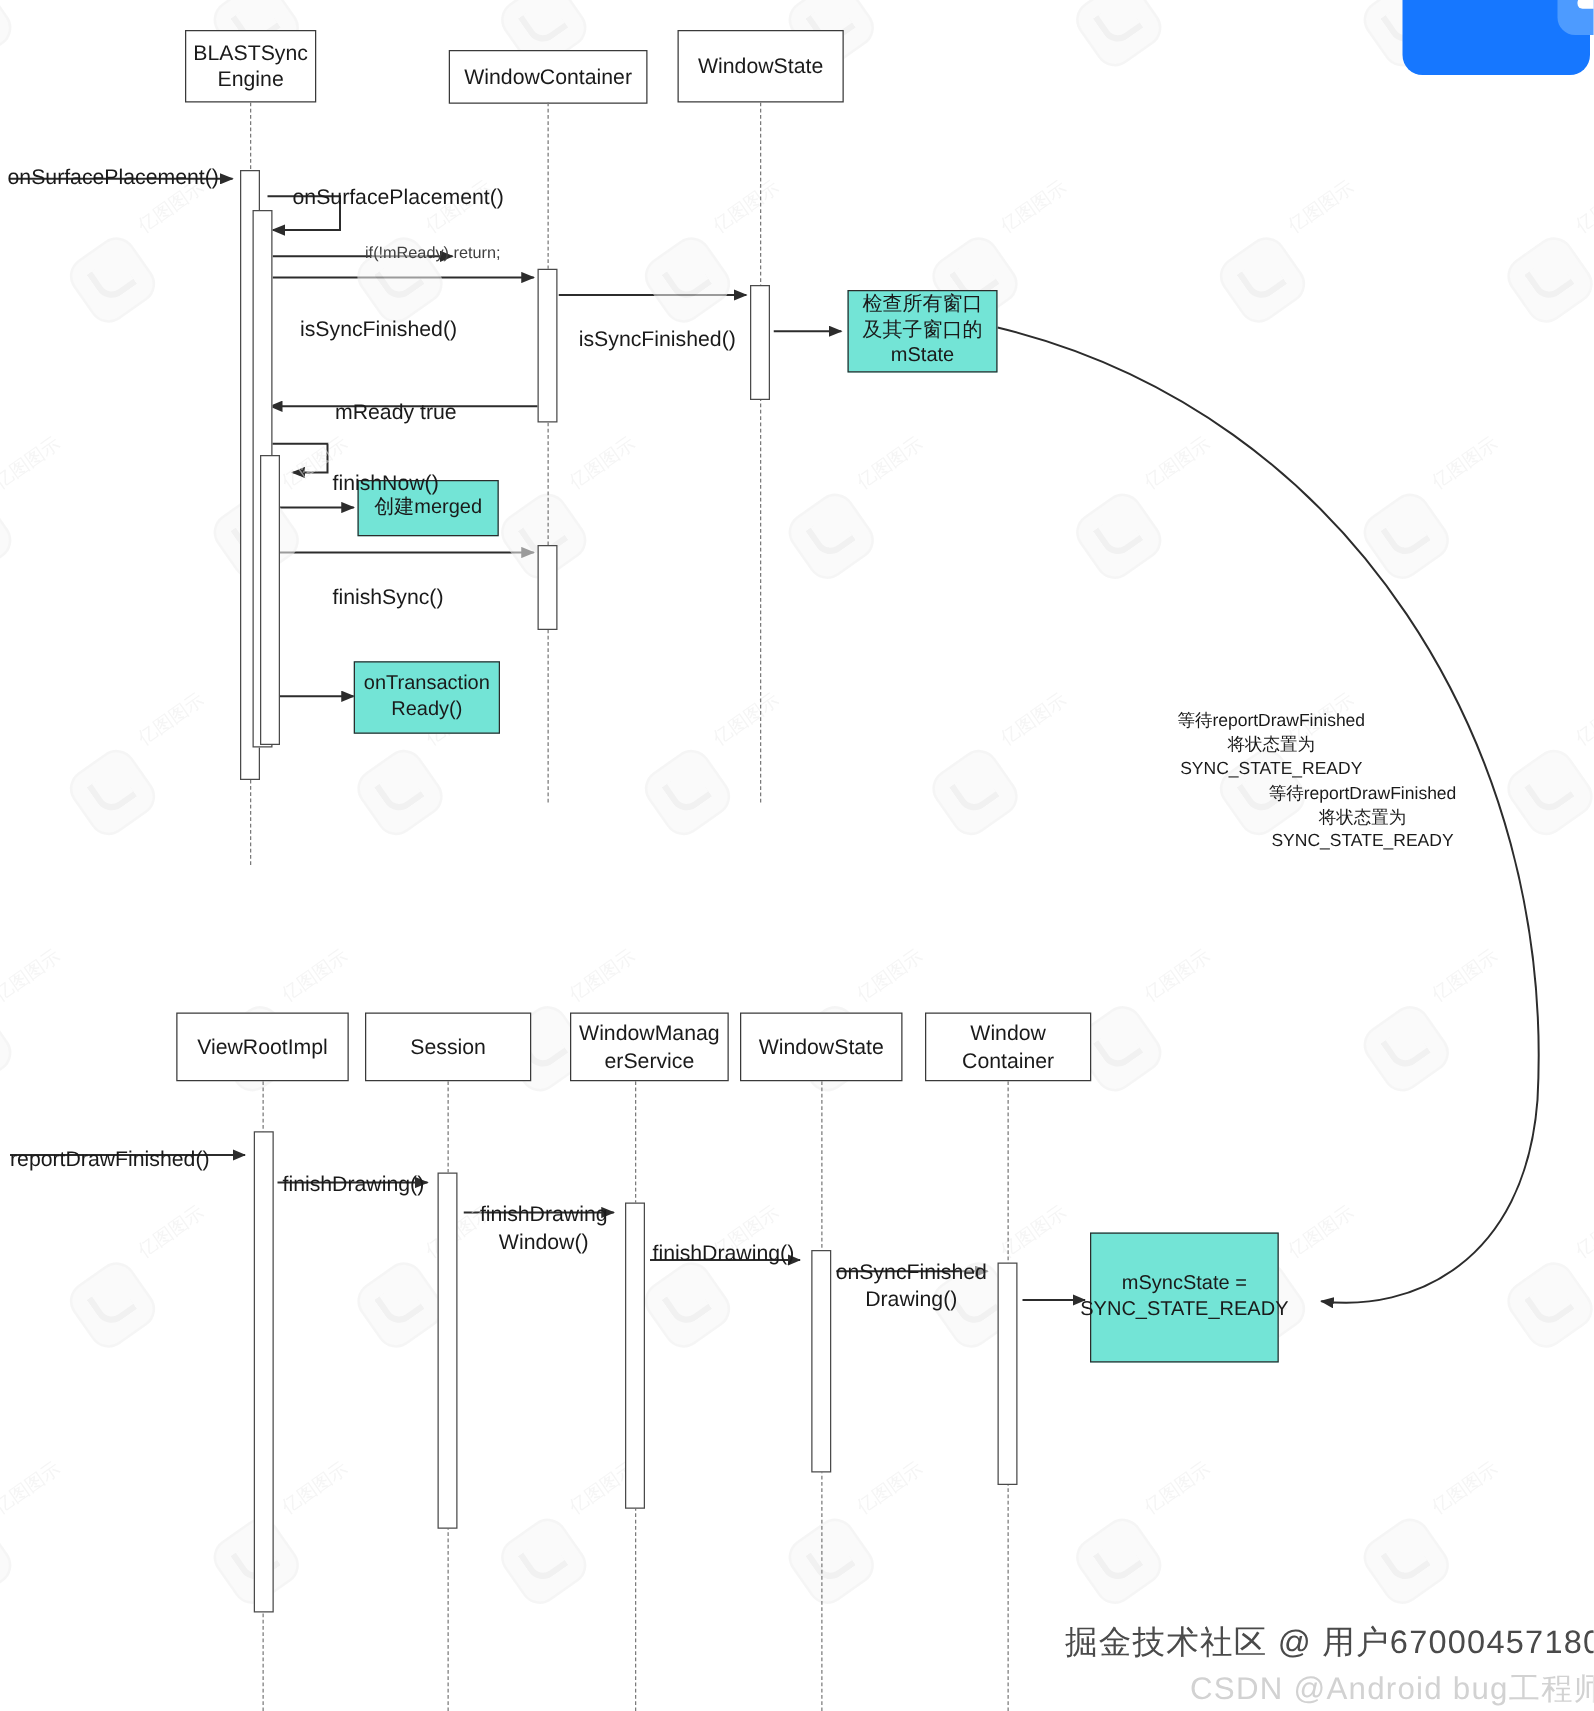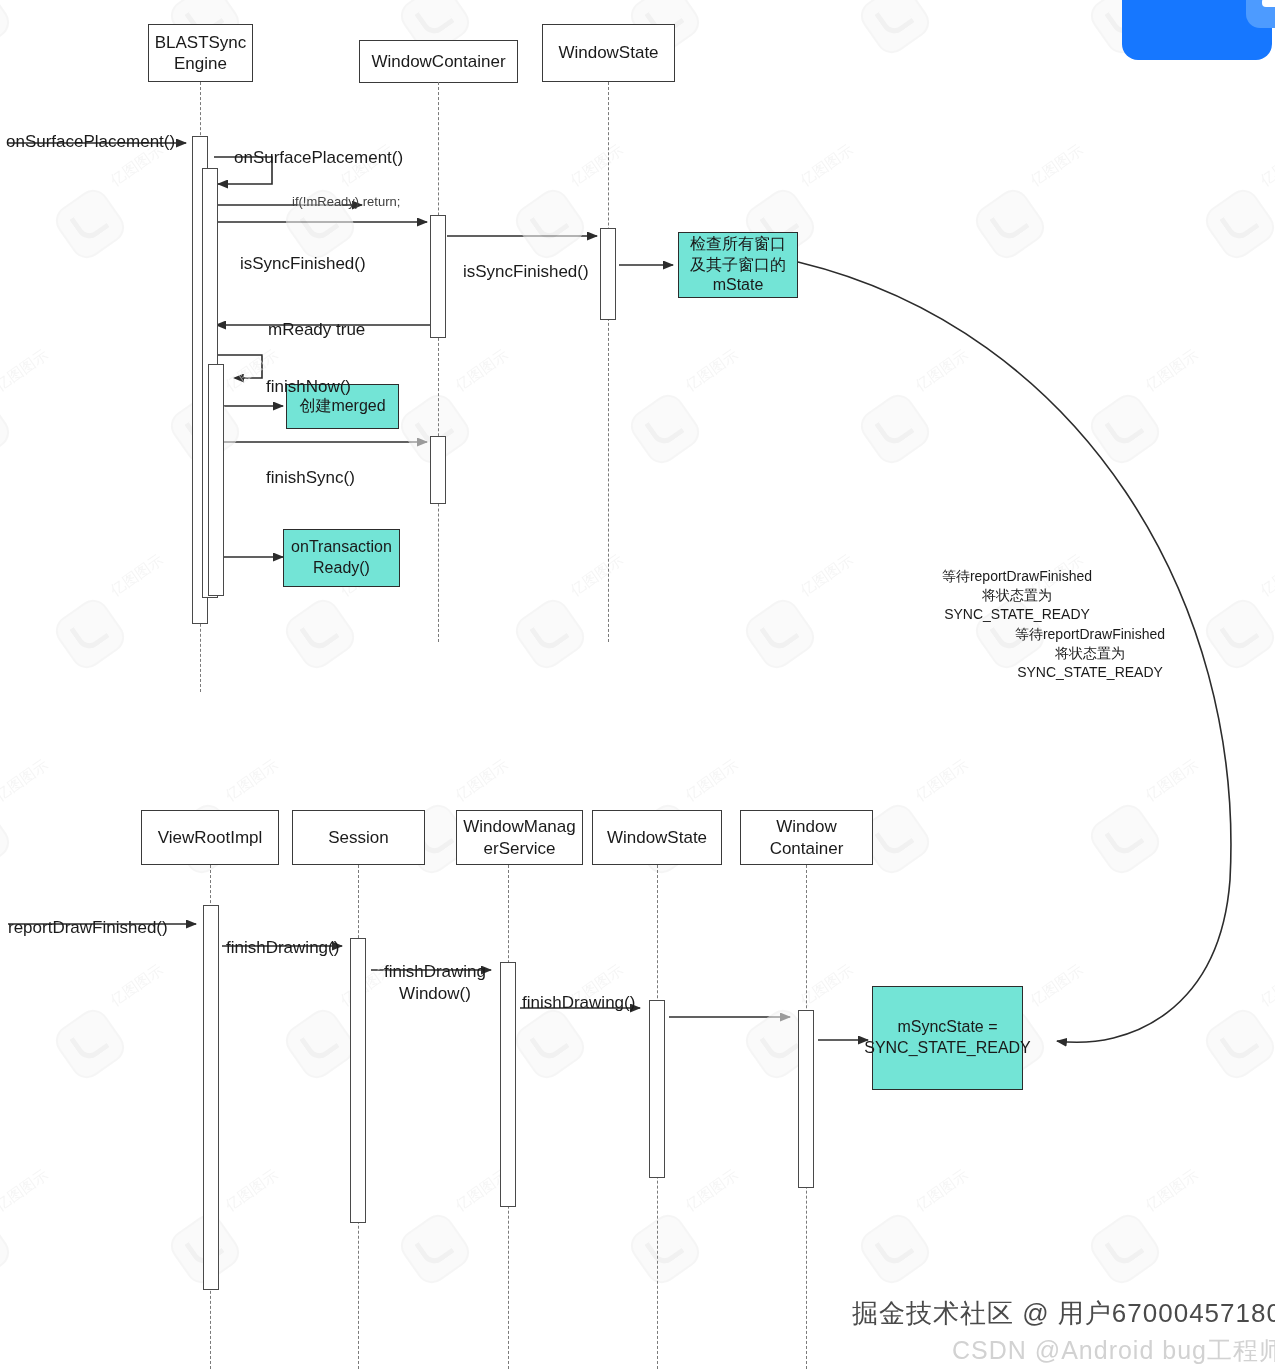--- a/index.html
+++ b/index.html
@@ -562,20 +562,24 @@
     <div class="msg-label" style="left:226px; top:916px;">
       <span>finishDrawing()</span>
     </div>
     <div class="msg-label" style="left:380px; top:940px; width:110px;">
       <span>finishDrawing
 Window()</span>
     </div>
     <div class="msg-label" style="left:522px; top:971px;">
       <span>finishDrawing()</span>
     </div>
+    <div class="msg-label" style="left:668px; top:986px; width:122px;">
+      <span>onSyncFinished
+Drawing()</span>
+    </div>
 
   </div>
 
   <div id="app-chrome">
     <div class="chrome-main" style="background: rgb(22, 119, 255);"></div>
     <div class="chrome-panel" style="background: rgb(77, 155, 255);"></div>
 
     <div class="chrome-bar" style="top:34px; width:44px;"></div>
   </div>
 

